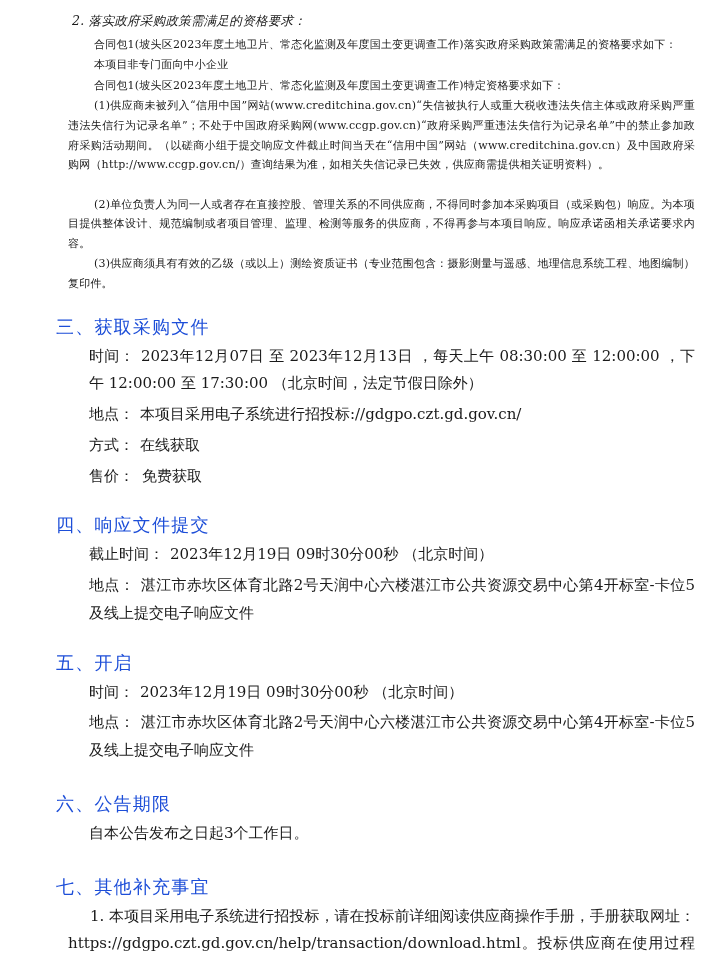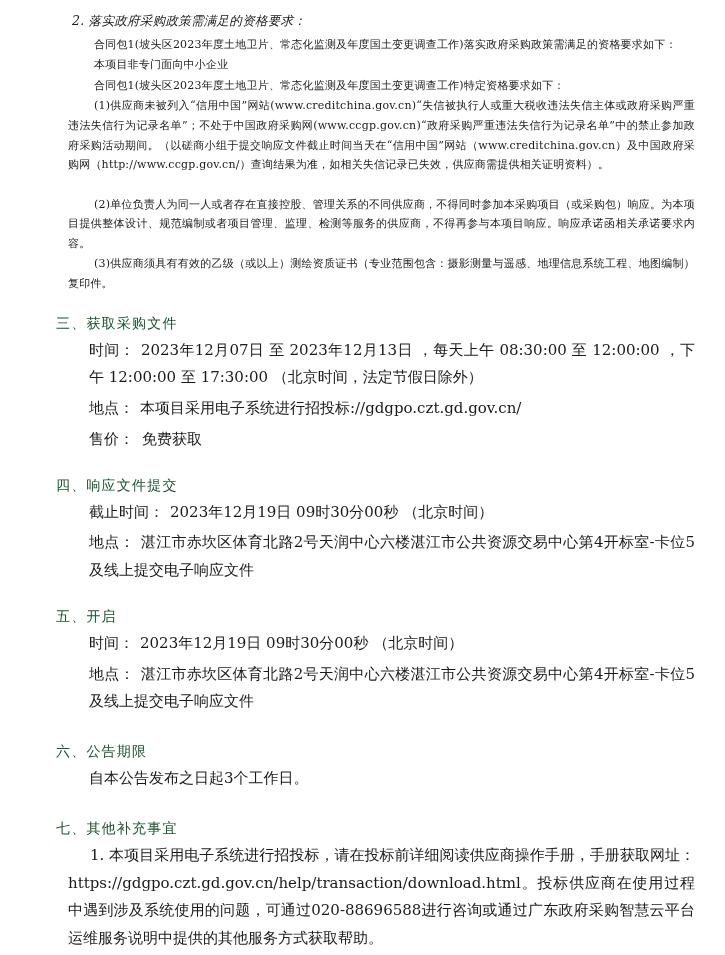--- a/index.html
+++ b/index.html
@@ -21,25 +21,25 @@
   }
   
   .p {
     font-size: 11px;
     line-height: 1.78;
     margin: 0 0 1px 0;
     text-align: justify;
     letter-spacing: 0.2px;
   }
   .section-head {
-    font-size: 14px;
+    font-size: 18px;
     font-weight: normal;
     letter-spacing: 1.2px;
     margin: 14px 0 4px 22px;
-    color: #14532d;
+    color: #1d4ed8;
   }
   .topitem {
     font-size: 12.6px;
     line-height: 1.8;
     padding-left: 38px;
     text-indent: 0;
     margin: 0 0 2px 0;
     font-style: italic;
   }
   .body-indent-justify {
@@ -72,20 +72,21 @@
     <p class="p body-indent-justify" style="text-indent:26px; padding-left:34px;margin-top:20px;">(2)单位负责人为同一人或者存在直接控股、管理关系的不同供应商，不得同时参加本采购项目（或采购包）响应。为本项目提供整体设计、规范编制或者项目管理、监理、检测等服务的供应商，不得再参与本项目响应。响应承诺函相关承诺要求内容。</p>
     <p class="p body-indent-justify" style="text-indent:26px; padding-left:34px;">(3)供应商须具有有效的乙级（或以上）测绘资质证书（专业范围包含：摄影测量与遥感、地理信息系统工程、地图编制）复印件。</p>
   </div>
 
   <div class="gap-sm"></div>
 
   <div>
     <h2 class="section-head">三、获取采购文件</h2>
     <p class="sec-body"><span>时间：</span><span style="padding-left:6px;">2023年12月07日 至 2023年12月13日 ，每天上午 08:30:00 至 12:00:00 ，下午 12:00:00 至 17:30:00 （北京时间，法定节假日除外）</span></p>
     <p class="sec-body"><span>地点：</span><span style="padding-left:6px;">本项目采用电子系统进行招投标://gdgpo.czt.gd.gov.cn/</span></p>
+    <p class="sec-body"><span>方式：</span><span style="padding-left:6px;">在线获取</span></p>
     <p class="sec-body"><span>售价：</span><span style="padding-left:8px;">免费获取</span></p>
   </div>
 
   <div class="gap-sm"></div>
 
   <div>
     <h2 class="section-head">四、响应文件提交</h2>
     <p class="sec-body"><span>截止时间：</span><span style="padding-left:6px;">2023年12月19日 09时30分00秒 （北京时间）</span></p>
     <p class="sec-body"><span>地点：</span><span style="padding-left:6px;">湛江市赤坎区体育北路2号天润中心六楼湛江市公共资源交易中心第4开标室-卡位5及线上提交电子响应文件</span></p>
   </div>

